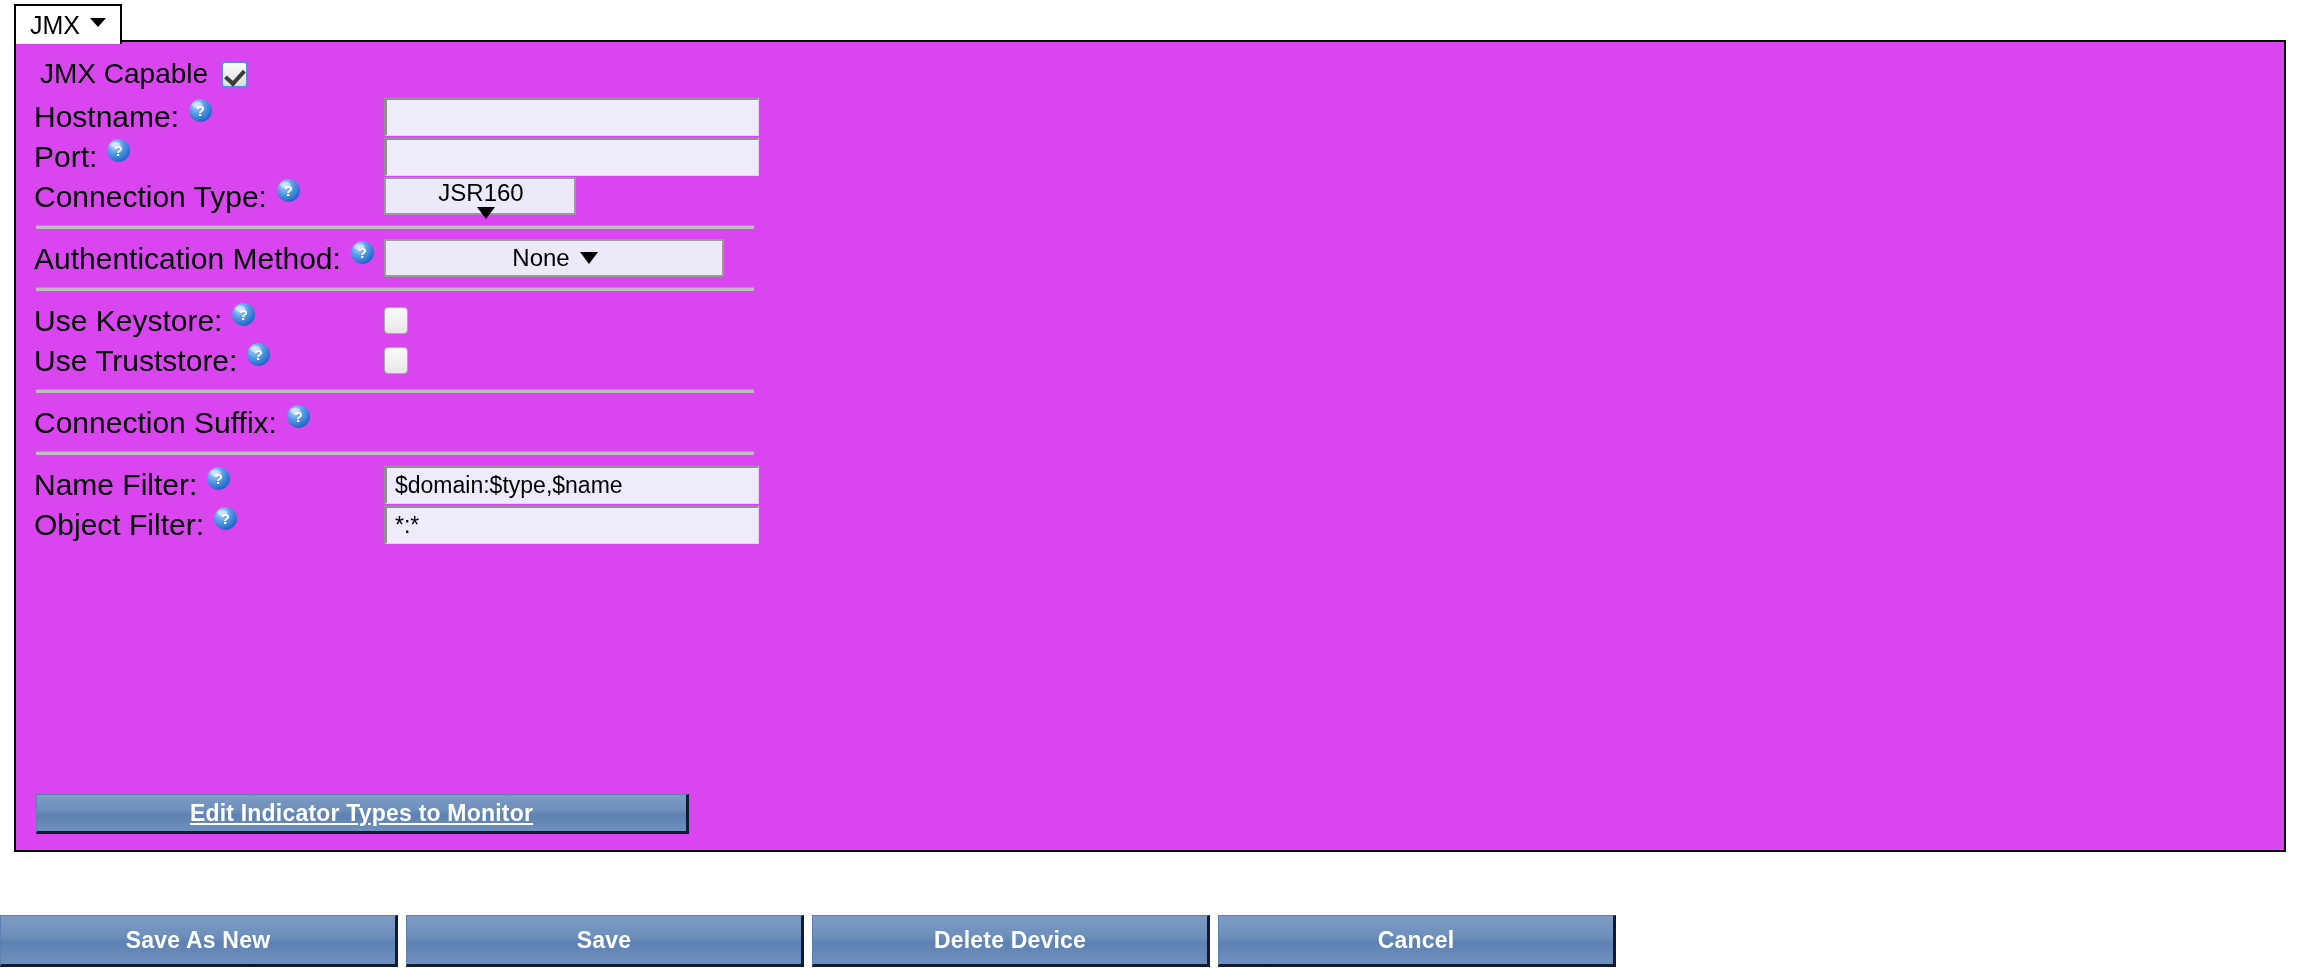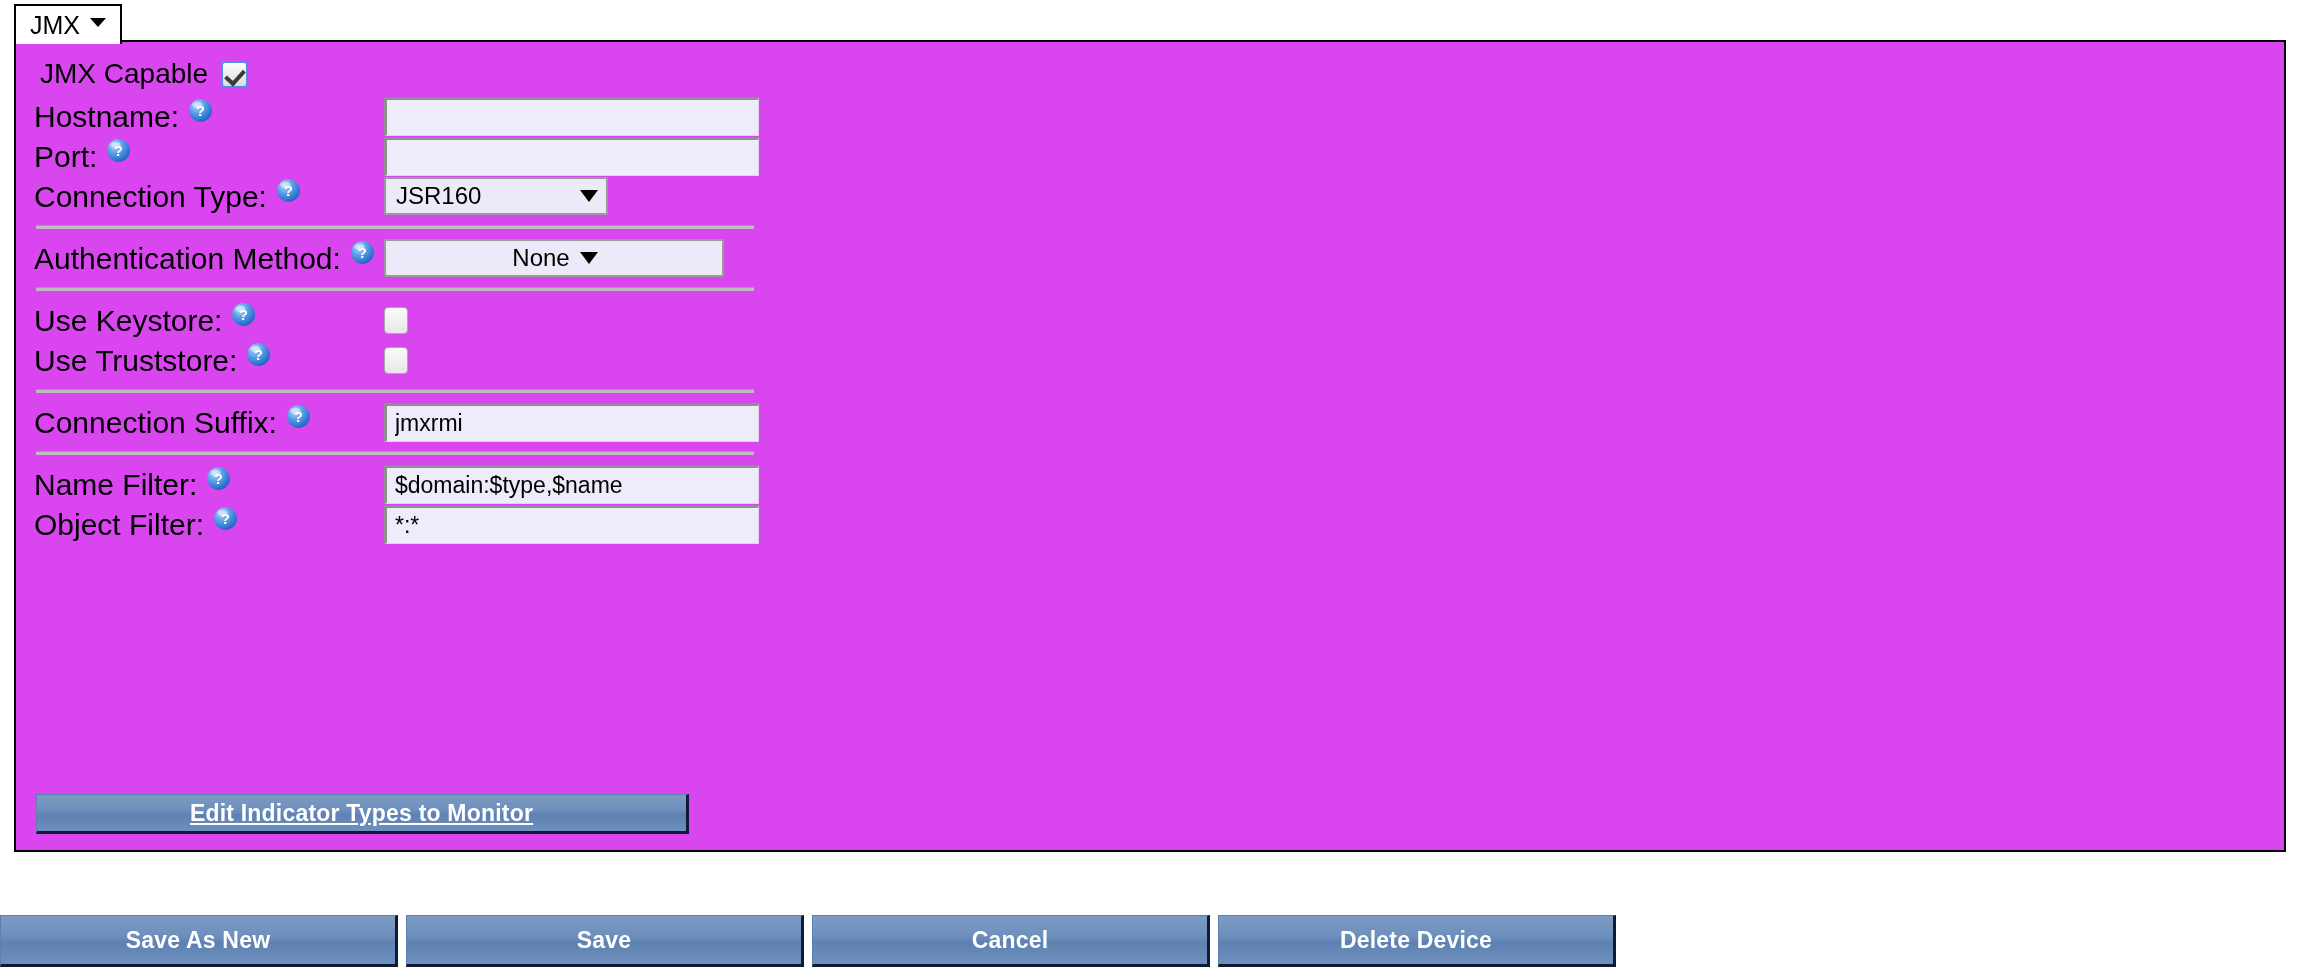--- a/index.html
+++ b/index.html
@@ -182,21 +182,21 @@
     height: 38px;
     background: #eceaf8;
     border: 2px solid #9a9a9a;
     display: flex;
     align-items: center;
     justify-content: space-between;
     font-size: 24px;
     color: #000000;
     padding: 0 8px 0 10px;
   }
-  .sel.narrow { width: 224px; }
+  .sel.narrow { width: 192px; flex-direction: column; }
   .sel.wide { width: 340px; justify-content: center; }
   .sel-caret {
     width: 0;
     height: 0;
     border-left: 9px solid transparent;
     border-right: 9px solid transparent;
     border-top: 12px solid #000000;
     margin-left: 10px;
   }
 
@@ -394,23 +394,20 @@
         <div class="label-cell">
           <span class="label">Connection Suffix:</span>
           <span class="help-icon">
             <svg viewBox="0 0 24 24" width="25" height="25">
               <circle cx="12" cy="12" r="11" fill="url(#hg)"></circle>
               <ellipse cx="9" cy="6.5" rx="5" ry="3" fill="#ffffff" opacity="0.45"></ellipse>
               <text x="12" y="17.5" font-family="Liberation Sans, sans-serif" font-size="14" font-weight="bold" fill="#ffffff" text-anchor="middle">?</text>
             </svg>
           </span>
         </div>
-        <div class="control-cell">
-          <input class="txt" type="text" value="jmxrmi" style="">
-        </div>
       </div>
 
       <div class="sep"></div>
 
       <div class="row">
         <div class="label-cell">
           <span class="label">Name Filter:</span>
           <span class="help-icon">
             <svg viewBox="0 0 24 24" width="25" height="25">
               <circle cx="12" cy="12" r="11" fill="url(#hg)"></circle>
@@ -443,15 +440,15 @@
     </div>
 
     <div class="btn edit-indicator-btn">Edit Indicator Types to Monitor</div>
 
   </div>
 </div>
 
 <div class="action-bar">
   <div class="btn btn-save-as-new">Save As New</div>
   <div class="btn btn-save">Save</div>
+  <div class="btn btn-delete-device">Delete Device</div>
   <div class="btn btn-cancel">Cancel</div>
-  <div class="btn btn-delete-device">Delete Device</div>
 </div>
 
 </body></html>

